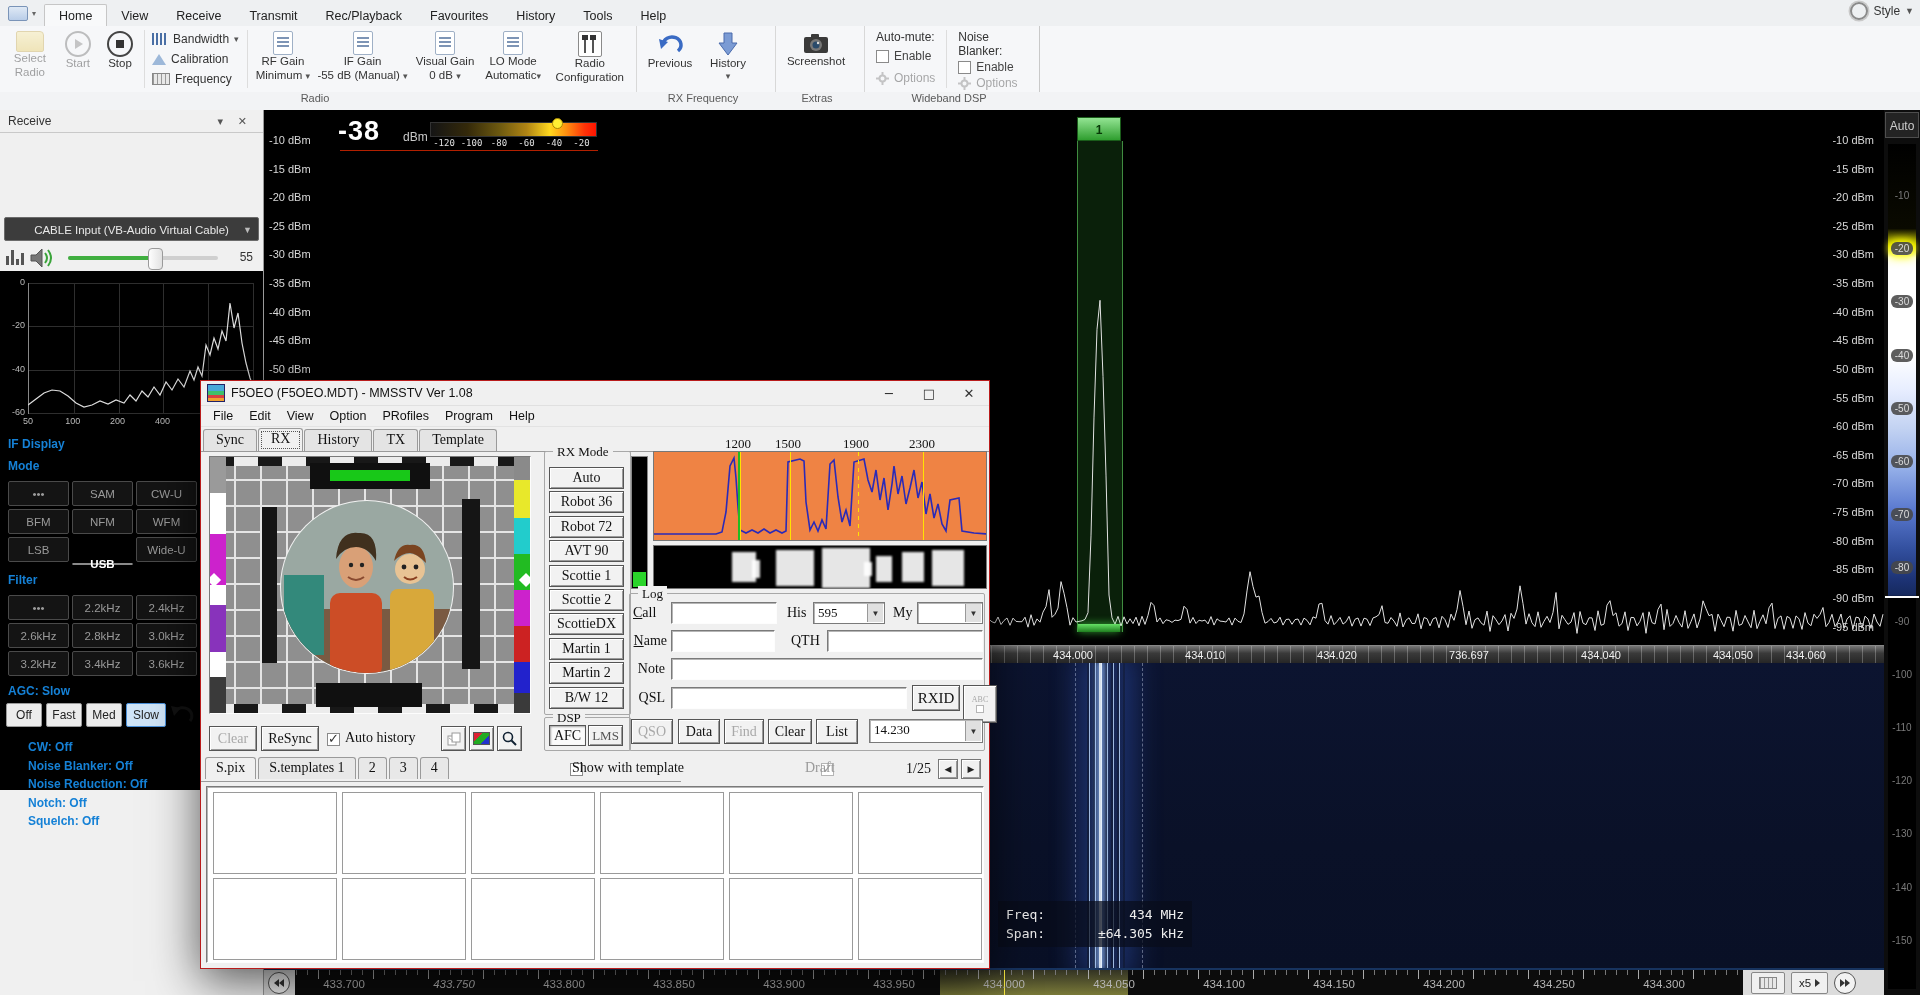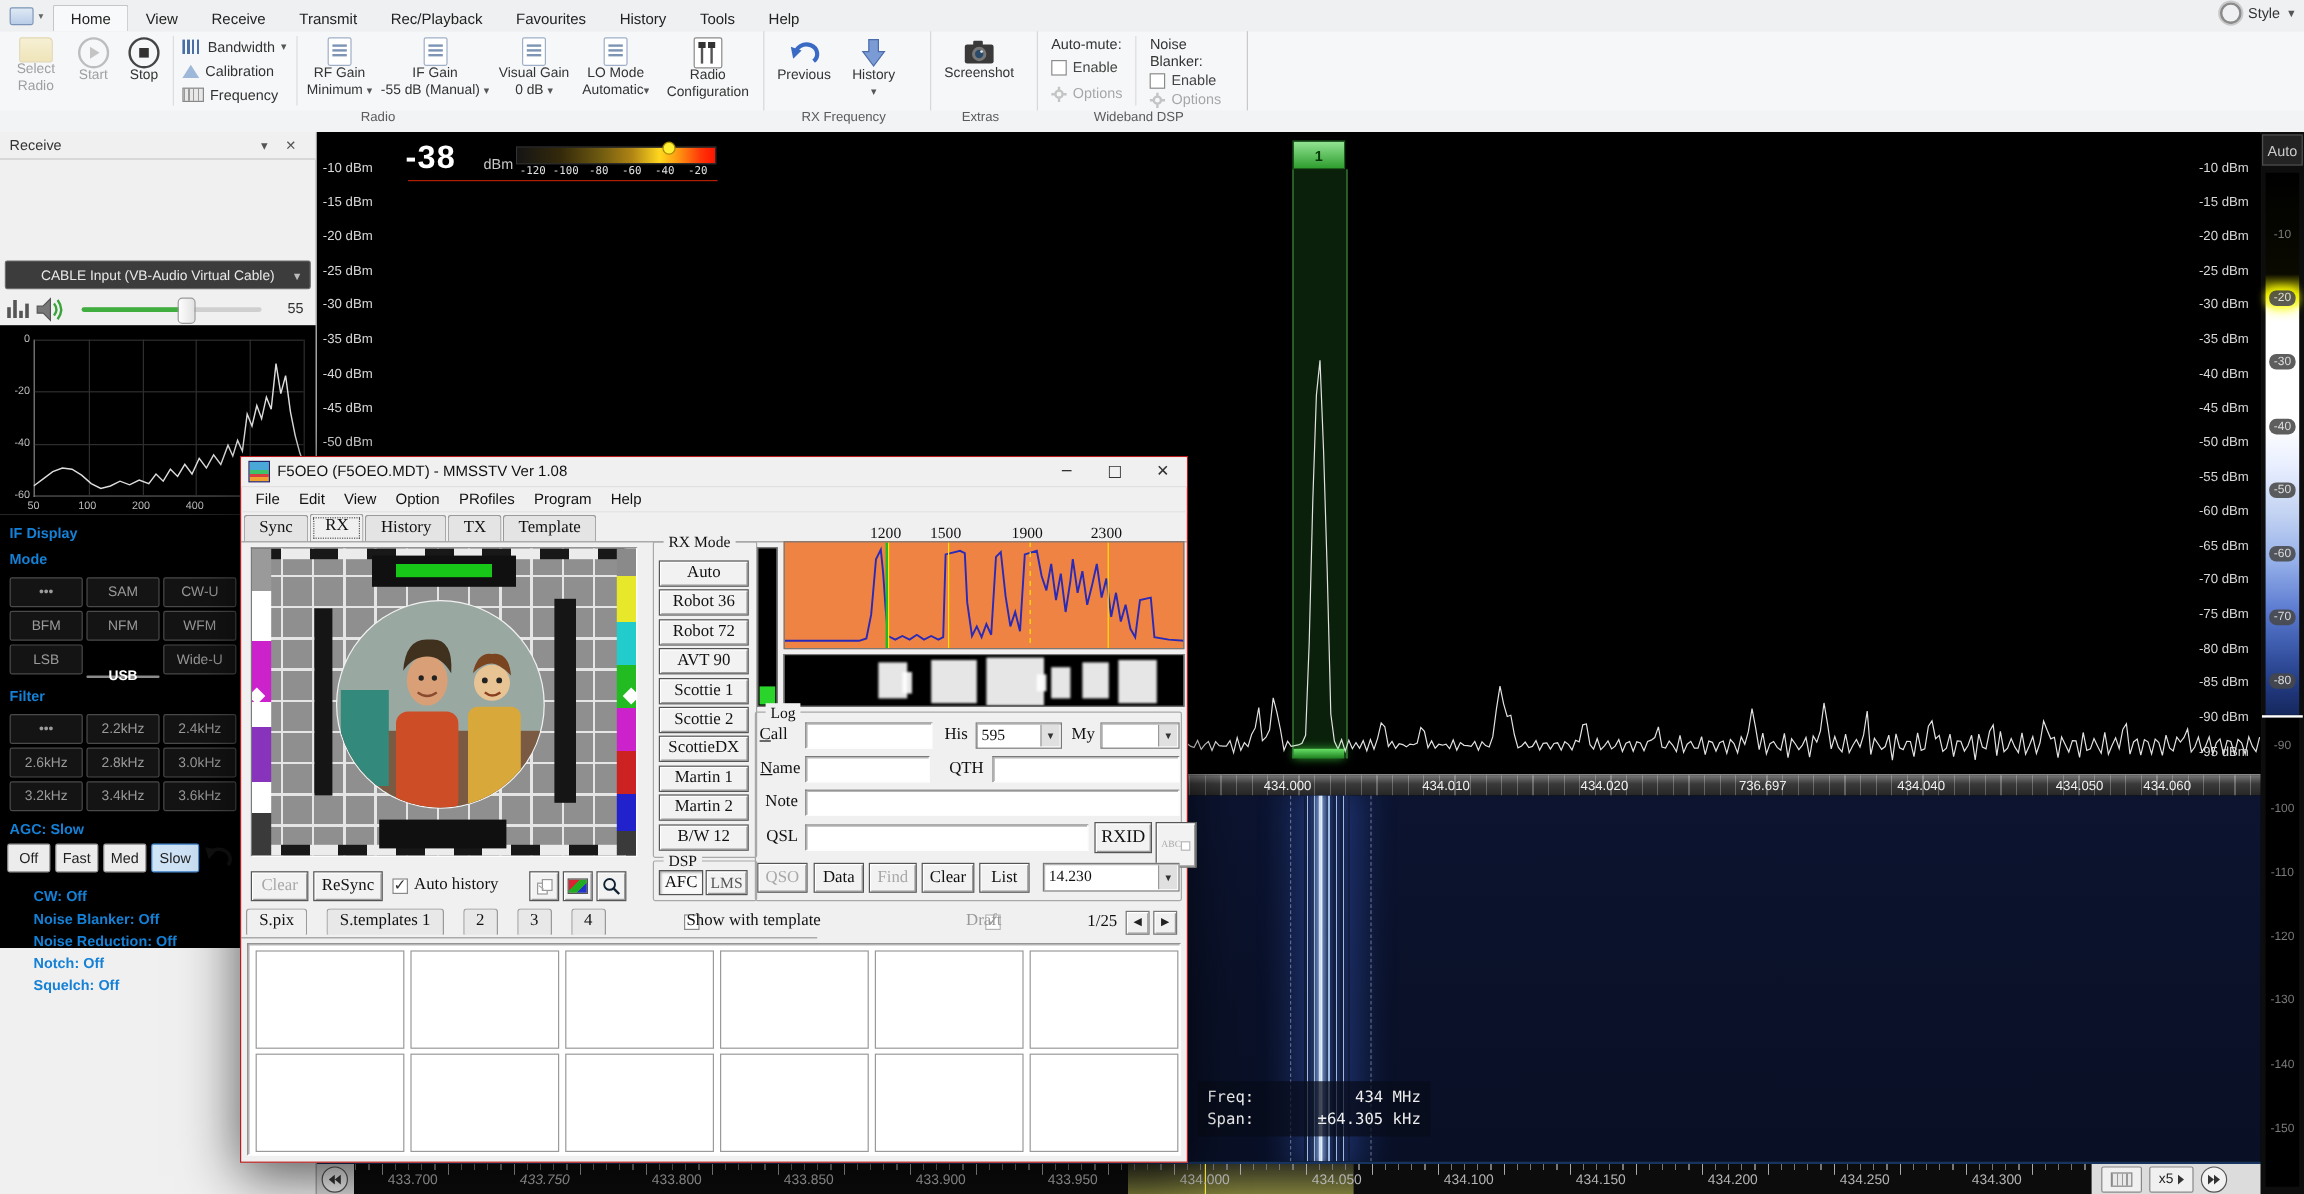--- a/index.html
+++ b/index.html
@@ -154,21 +154,21 @@
   .flegend{position:absolute;top:-8px;left:8px;background:#f0f0f0;padding:0 4px;font-size:13px;color:#111;}
   .mmtick{position:absolute;top:55px;font-size:13px;color:#111;transform:translateX(-50%);}
   .ulf::first-letter{text-decoration:underline;}
   .mm-lbl{position:absolute;font-size:14px;color:#111;}
   .mm-select{position:absolute;background:#fff;border:1px solid #7a7a7a;box-shadow:inset 1px 1px 0 #b5b5b5;font-size:13px;color:#111;box-sizing:border-box;}
   .mm-select .arr{position:absolute;right:1px;top:1px;bottom:1px;width:15px;background:#e0e0e0;border-left:1px solid #999;display:flex;align-items:center;justify-content:center;font-size:8px;color:#333;}
   .mm-select .val{position:absolute;left:4px;top:2px;}
   .thumb{background:#fff;border:1px solid #9a9a9a;}
   .mm-cb-lbl{position:absolute;font-size:14px;color:#111;}
   .pager-btn{position:absolute;width:20px;height:20px;background:#f0f0f0;border:1px solid #777;box-shadow:inset 1px 1px 0 #fff,inset -1px -1px 0 #999;display:flex;align-items:center;justify-content:center;font-size:9px;color:#222;box-sizing:border-box;font-family:"DejaVu Sans",sans-serif;}
-  .btab{font-size:14px;color:#111;padding:2px 10px 3px;border:1px solid #9a9a9a;border-bottom:none;background:#e8e8e8;border-radius:3px 3px 0 0;margin-right:16px;}
+  .btab{font-size:14px;color:#111;padding:2px 10px 3px;border:1px solid #9a9a9a;border-bottom:none;background:#e8e8e8;border-radius:3px 3px 0 0;margin-right:2px;}
   .btab.active{background:#f0f0f0;}
   .noise{position:absolute;background:#fff;filter:blur(1px);opacity:.9;}
 
   
   #tc{left:0;top:0;width:100%;height:100%;background:#8f8f8f;
       background-image:repeating-linear-gradient(0deg,transparent 0 24px,#e5e5e5 24px 26px),repeating-linear-gradient(90deg,transparent 0 24px,#e5e5e5 24px 26px);overflow:hidden;}
   .tc-col{position:absolute;width:16px;top:0;height:100%;}
   .diamond{position:absolute;width:10px;height:10px;background:#fff;transform:rotate(45deg);}
 </style>
 </head>
@@ -717,21 +717,21 @@
       </div>
     <div class="abs mm-lbl ulf" style="left:424px;top:252px;width:42px;text-align:right;">Name</div>
     <div class="abs sunken" style="left:470px;top:249px;width:104px;height:22px;"></div>
     <div class="abs mm-lbl" style="left:590px;top:252px;">QTH</div>
     <div class="abs sunken" style="left:626px;top:249px;width:156px;height:22px;"></div>
     <div class="abs mm-lbl" style="left:432px;top:280px;width:32px;text-align:right;">Note</div>
     <div class="abs sunken" style="left:470px;top:277px;width:312px;height:22px;"></div>
     <div class="abs mm-lbl" style="left:434px;top:309px;width:30px;text-align:right;">QSL</div>
     <div class="abs sunken" style="left:470px;top:306px;width:236px;height:22px;"></div>
     <div class="abs btn3d" style="left:711px;top:304px;width:48px;height:26px;font-size:15px;">RXID</div>
-    <div class="abs btn3d dis" style="left:762px;top:304px;width:34px;height:38px;flex-direction:row;font-size:8px;line-height:1;">
+    <div class="abs btn3d dis" style="left:762px;top:304px;width:34px;height:38px;flex-direction:column;font-size:8px;line-height:1;">
         <span>ABC</span>
         <span class="chk dis" style="width:8px;height:8px;margin-top:1px;"></span>
       </div>
     <div class="abs btn3d dis" style="left:430px;top:338px;width:42px;height:25px;">QSO</div>
     <div class="abs btn3d" style="left:477px;top:338px;width:42px;height:25px;">Data</div>
     <div class="abs btn3d dis" style="left:523px;top:338px;width:40px;height:25px;">Find</div>
     <div class="abs btn3d" style="left:567px;top:338px;width:44px;height:25px;">Clear</div>
     <div class="abs btn3d ulf" style="left:615px;top:338px;width:42px;height:25px;">List</div>
     <div class="abs mm-select" style="left:668px;top:338px;width:114px;height:24px;">
         <span class="val">14.230</span>

